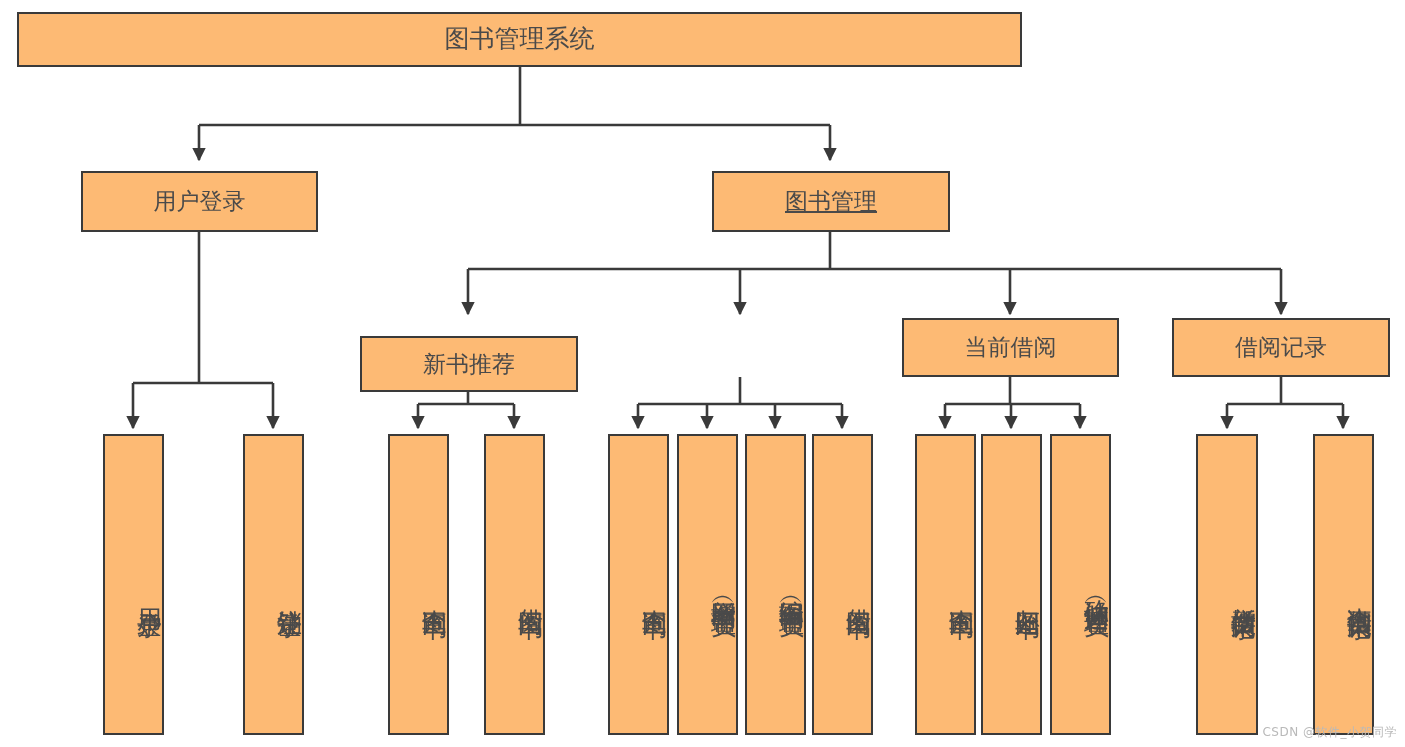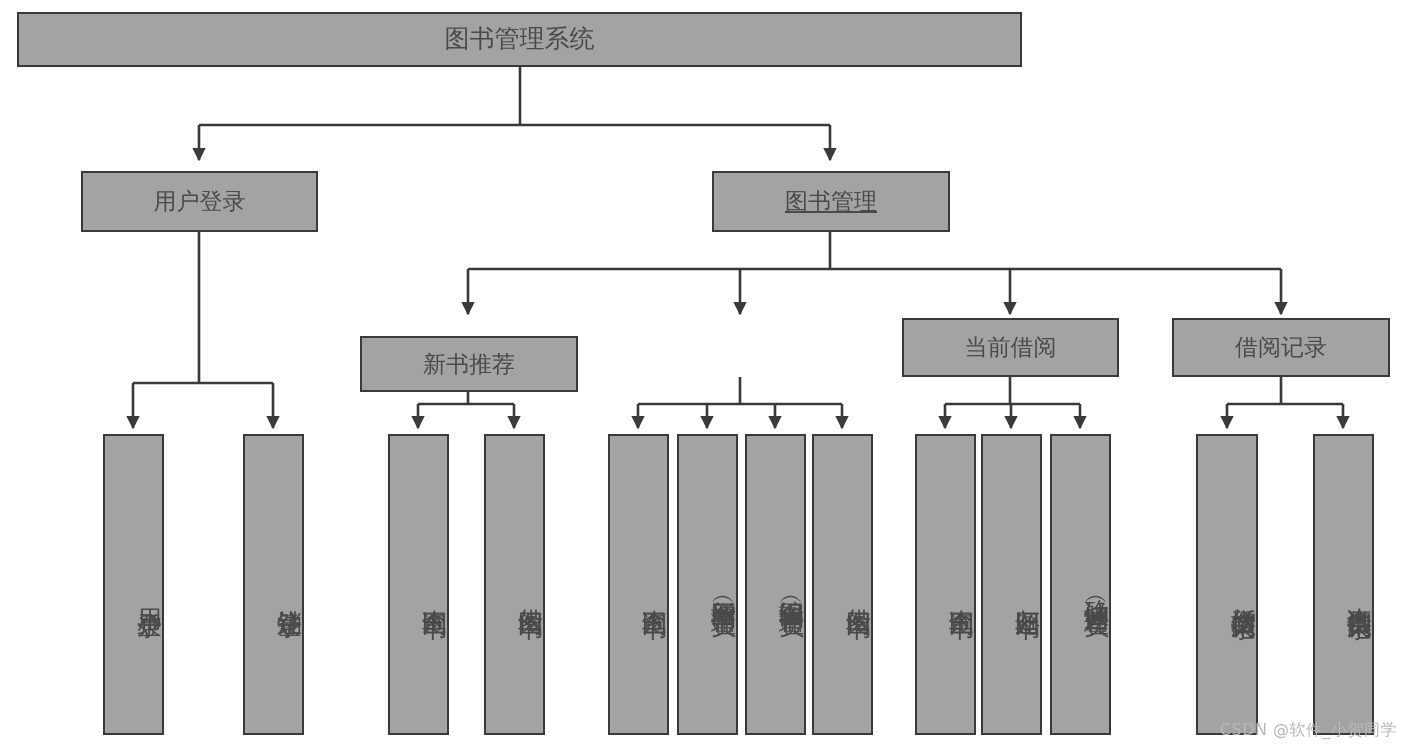--- a/index.html
+++ b/index.html
@@ -21,21 +21,21 @@
     position: absolute;
     left: 0;
     top: 0;
     width: 1405px;
     height: 747px;
   }
   .node {
     position: absolute;
     box-sizing: border-box;
     border: 2.5px solid #3a3a3a;
-    background: #a3a3a3;
+    background: #fdba74;
     display: flex;
     align-items: center;
     justify-content: center;
     color: #4a4a4a;
     line-height: 1.22;
     text-align: right;
   }
   .node.root {
     font-size: 25px;
   }
@@ -55,21 +55,21 @@
     letter-spacing: 2px;
     line-height: 1.05;
   }
   .node.leaf.tall-text {
     padding-top: 8px;
   }
   .watermark {
     position: absolute;
     right: 8px;
     bottom: 6px;
-    font-size: 16px;
+    font-size: 12px;
     color: #b9b9b9;
     white-space: nowrap;
     letter-spacing: 0.5px;
   }
 </style>
 </head>
 <body>
 
 <div id="diagram-root">
 

